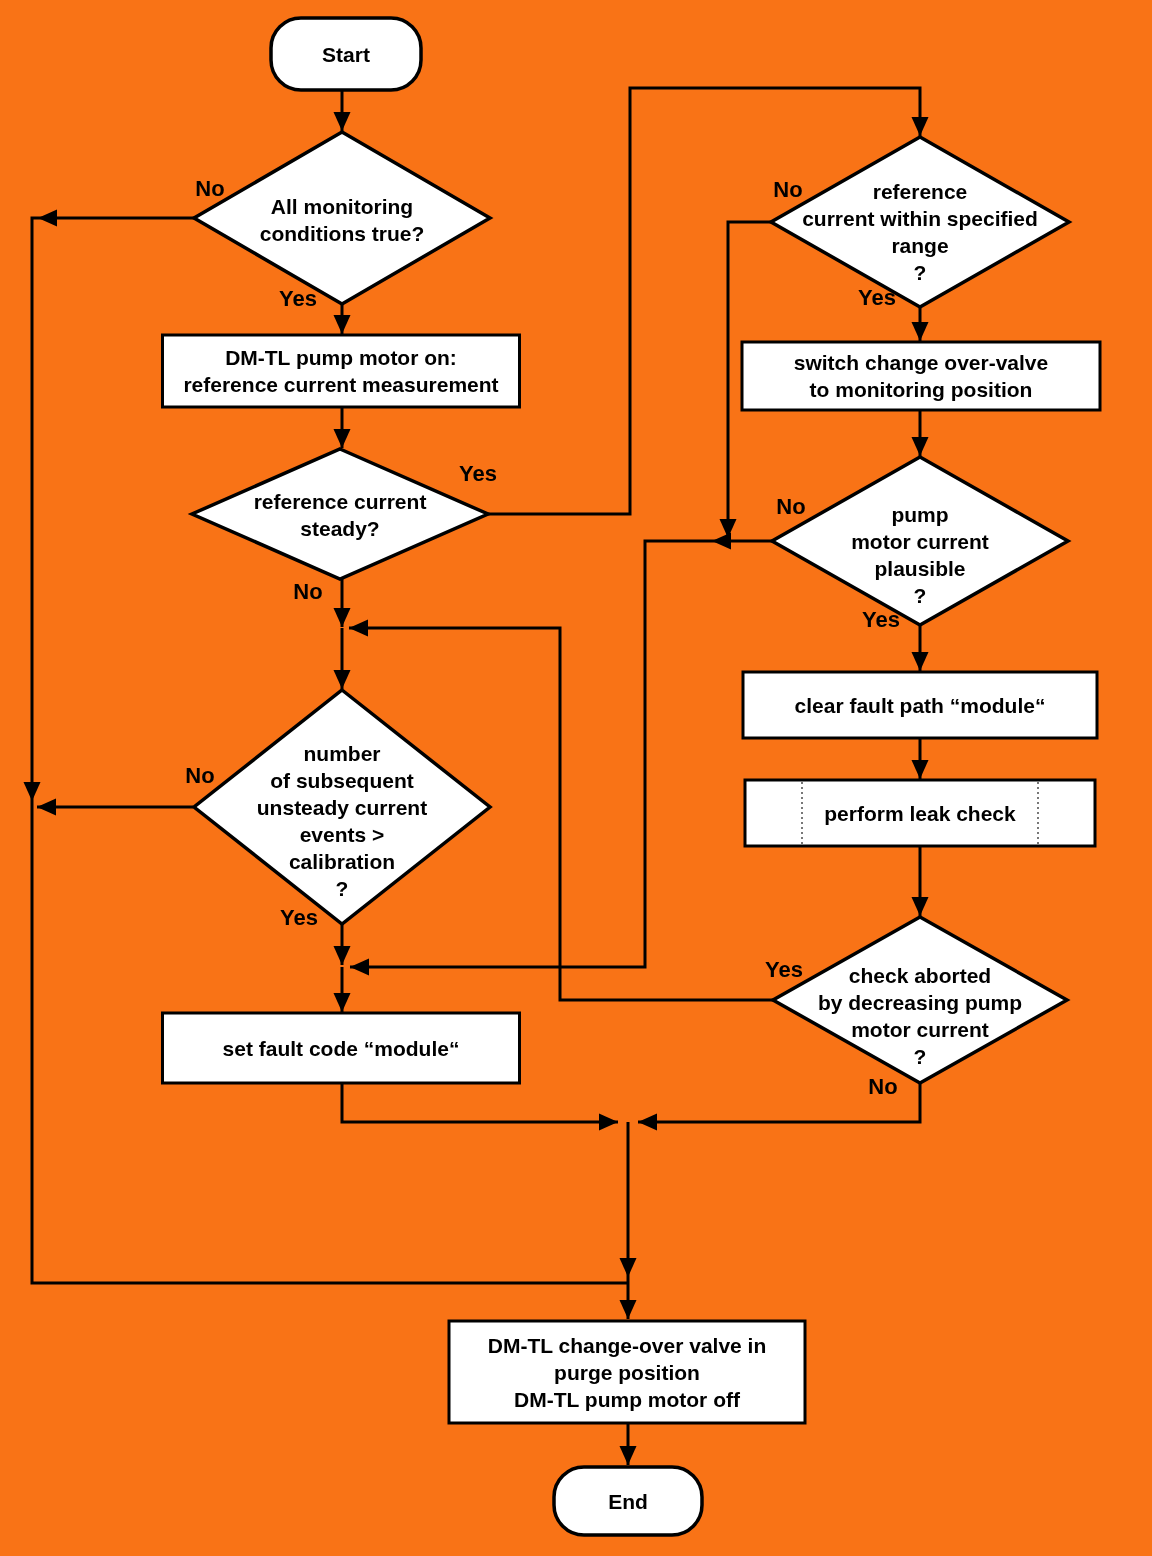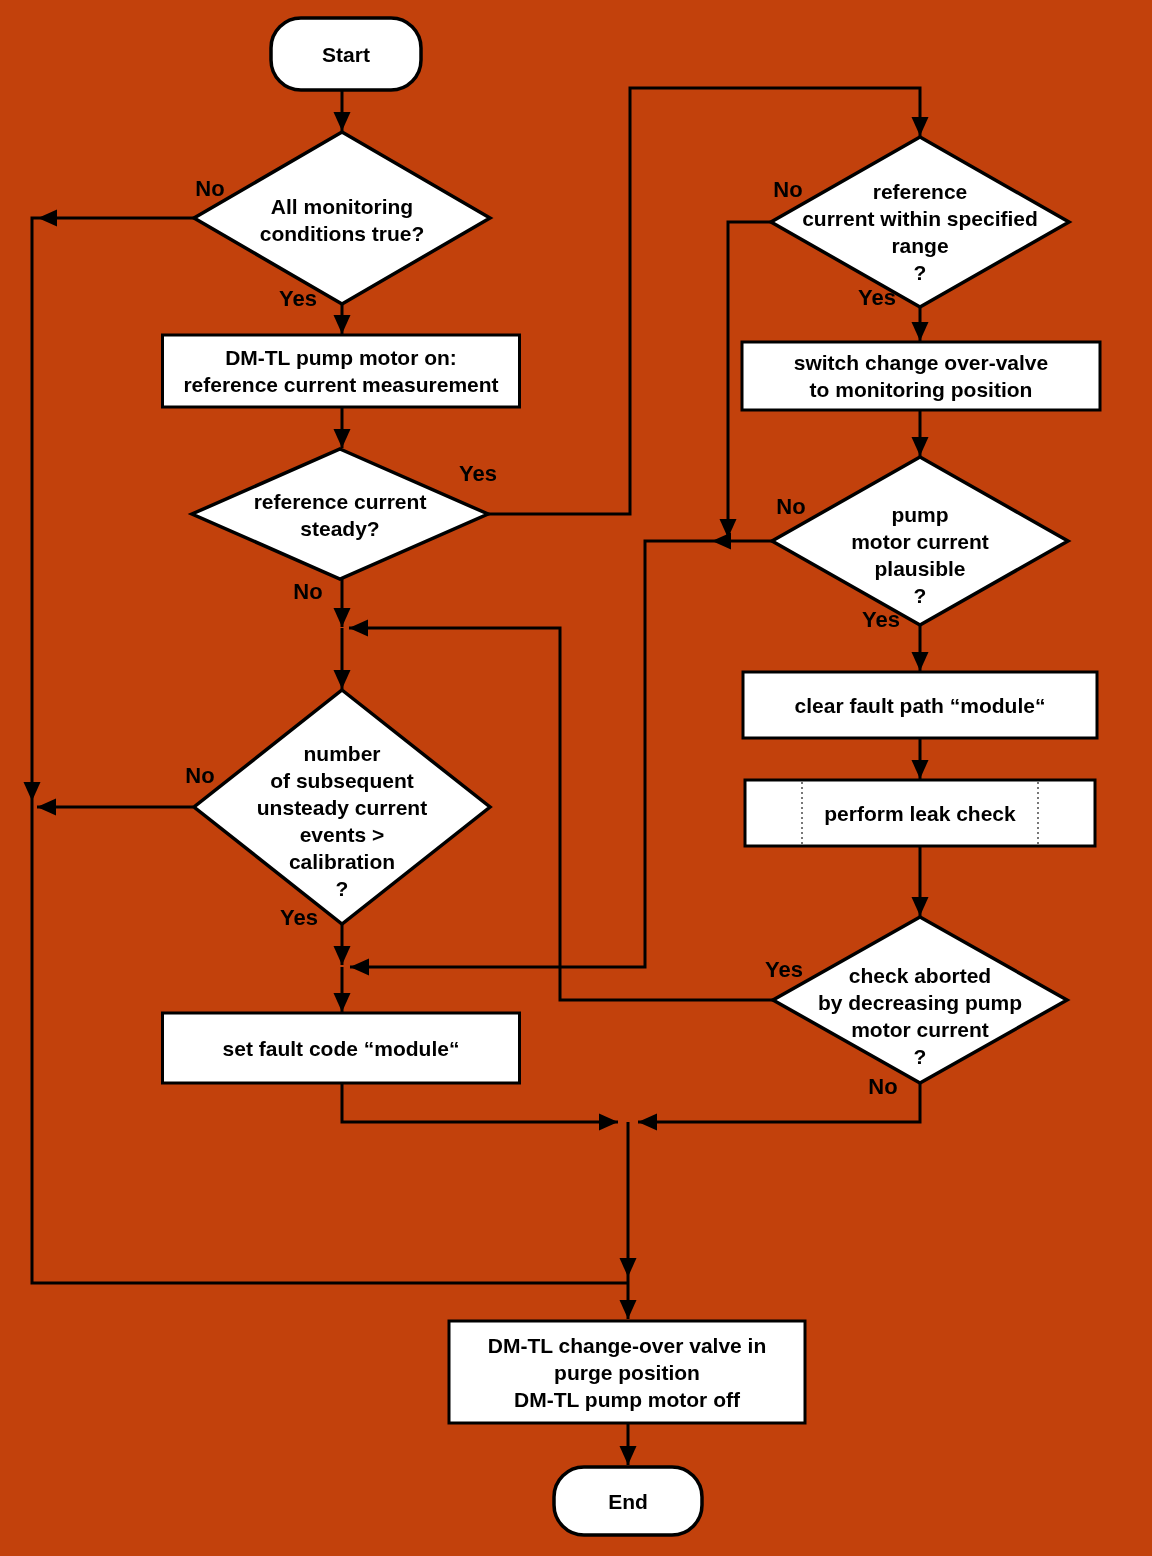--- a/index.html
+++ b/index.html
@@ -1,16 +1,16 @@
 <!DOCTYPE html>
 <html><head>
 <meta charset="utf-8">
 <style>
   html,body{margin:0;padding:0;background:#ffffff;}
-  .page{width:1152px;height:1556px;position:relative;background:#c2410c;}
+  .page{width:1152px;height:1556px;position:relative;background:#f97316;}
   svg{display:block;}
   .edge{fill:none;stroke:#000000;stroke-width:3;stroke-linejoin:miter;}
   .arrowhead{fill:#000000;stroke:none;}
   .node-shape{fill:#ffffff;stroke:#000000;stroke-width:3;}
   .decision-shape{stroke-width:3.5;}
   .terminator-shape{stroke-width:3.5;}
   .predef-bar{stroke:#777777;stroke-width:2;stroke-dasharray:2 3;fill:none;}
   .node-text{font-family:"Liberation Sans","DejaVu Sans",sans-serif;font-weight:700;font-size:21px;fill:#000000;text-anchor:middle;}
   .branch-label{font-family:"Liberation Sans","DejaVu Sans",sans-serif;font-weight:700;font-size:22px;fill:#000000;text-anchor:middle;}
 </style>

